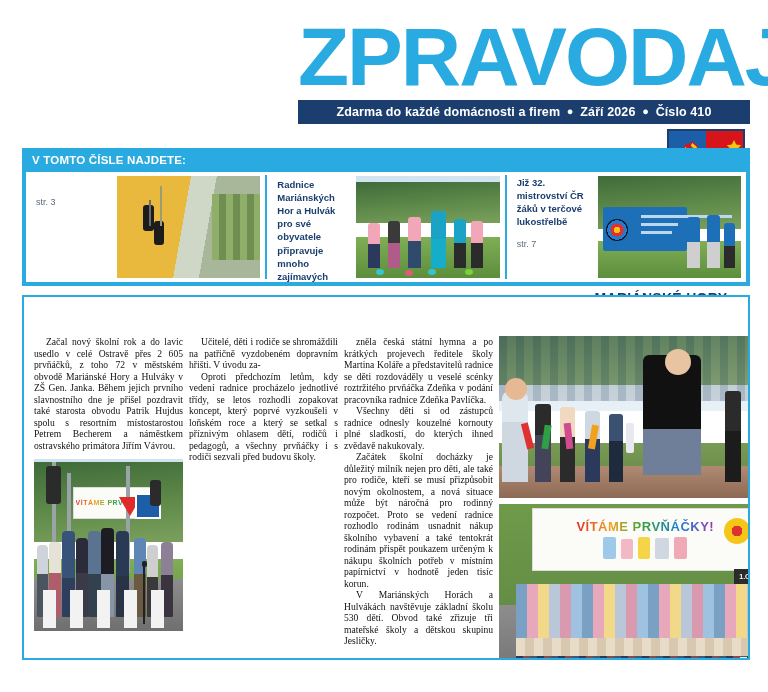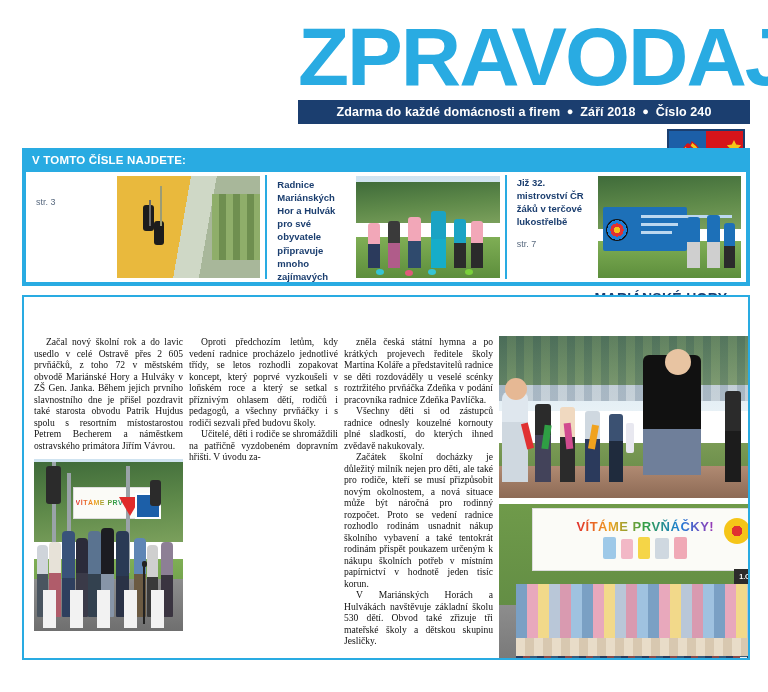--- a/index.html
+++ b/index.html
@@ -241,23 +241,23 @@
 <body>
 
 <div class="masthead">
   <div class="masthead-inner">
 
     <div class="title-block">
       <div class="paper-title">ZPRAVODAJ</div>
       <div class="subtitle-bar">
         <span>Zdarma do každé domácnosti a firem</span>
         <span class="dot-sep">&nbsp;●&nbsp;</span>
-        <span>Září 2018</span>
+        <span>Září 2026</span>
         <span class="dot-sep">&nbsp;●&nbsp;</span>
-        <span>Číslo 240</span>
+        <span>Číslo 410</span>
       </div>
     </div>
 
     <div class="crest-block">
       <svg width="80" height="96" viewBox="0 0 80 96" aria-hidden="true">
         <path d="M2 2 H78 V50 C78 76 58 90 40 94 C22 90 2 76 2 50 Z" fill="#ffffff" stroke="#1B3E6F" stroke-width="2"></path>
         <clipPath id="cl">
             <path d="M3 3 H77 V50 C77 75 57 89 40 93 C23 89 3 75 3 50 Z"></path>
           </clipPath>
         <g clip-path="url(#cl)">
@@ -414,22 +414,22 @@
           <div class="person" style="left:76%;width:11px;height:42%;background:linear-gradient(#cfcfcf 0 44%,#3a3a3a 44%)"></div>
           <div class="person" style="left:85%;width:12px;height:44%;background:linear-gradient(#8d7f95 0 44%,#3a3440 44%)"></div>
           <div class="crosswalk"></div>
           <div class="mic" style="left:73%;bottom:4%;height:34%"></div>
           <div style="position:absolute;left:72.5%;bottom:37%;width:5px;height:6px;background:#222;border-radius:2px"></div>
         </div>
       </div>
     </div>
 
     <div class="col">
+      <p>Učitelé, děti i rodiče se shromáždili na patřičně vyzdobeném dopravním hřišti. V úvodu za-</p>
       <p>Oproti předchozím letům, kdy vedení radnice procházelo jednotlivé třídy, se letos rozhodli zopakovat koncept, který poprvé vyzkoušeli v loňském roce a který se setkal s příznivým ohlasem dětí, rodičů i pedagogů, a všechny prvňáčky i s rodiči sezvali před budovu školy.</p>
-      <p>Učitelé, děti i rodiče se shromáždili na patřičně vyzdobeném dopravním hřišti. V úvodu za-</p>
     </div>
 
     <div class="col">
       <p>zněla česká státní hymna a po krátkých projevech ředitele školy Martina Koláře a představitelů radnice se děti rozdováděly u veselé scénky roztržitého prvňáčka Zdeňka v podání pracovníka radnice Zdeňka Pavlíčka.</p>
       <p>Všechny děti si od zástupců radnice odnesly kouzelné kornouty plné sladkostí, do kterých ihned zvědavě nakukovaly.</p>
       <p>Začátek školní docházky je důležitý milník nejen pro děti, ale také pro rodiče, kteří se musí přizpůsobit novým okolnostem, a nová situace může být náročná pro rodinný rozpočet. Proto se vedení radnice rozhodlo rodinám usnadnit nákup školního vybavení a také tentokrát rodinám přispět poukazem určeným k nákupu školních potřeb v místním papírnictví v hodnotě jeden tisíc korun.</p>
       <p>V Mariánských Horách a Hulvákách navštěvuje základní školu 530 dětí. Obvod také zřizuje tři mateřské školy a dětskou skupinu Jesličky.</p>
     </div>
 
     <div class="col-right">

